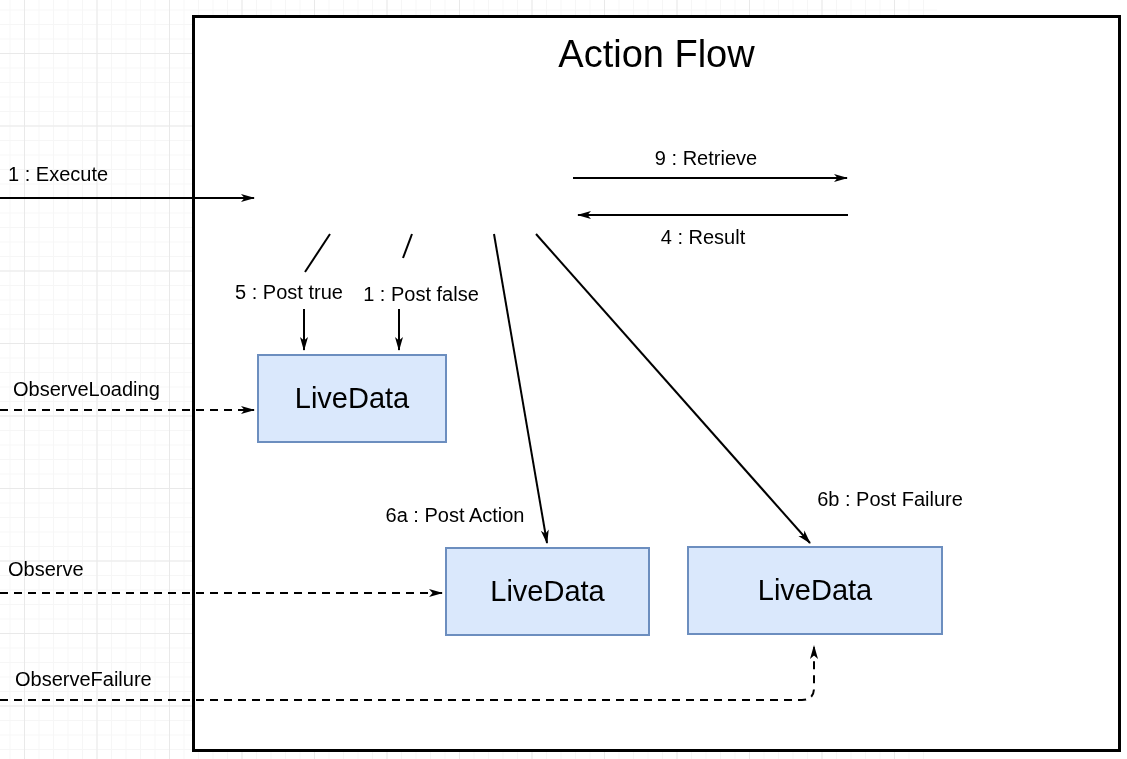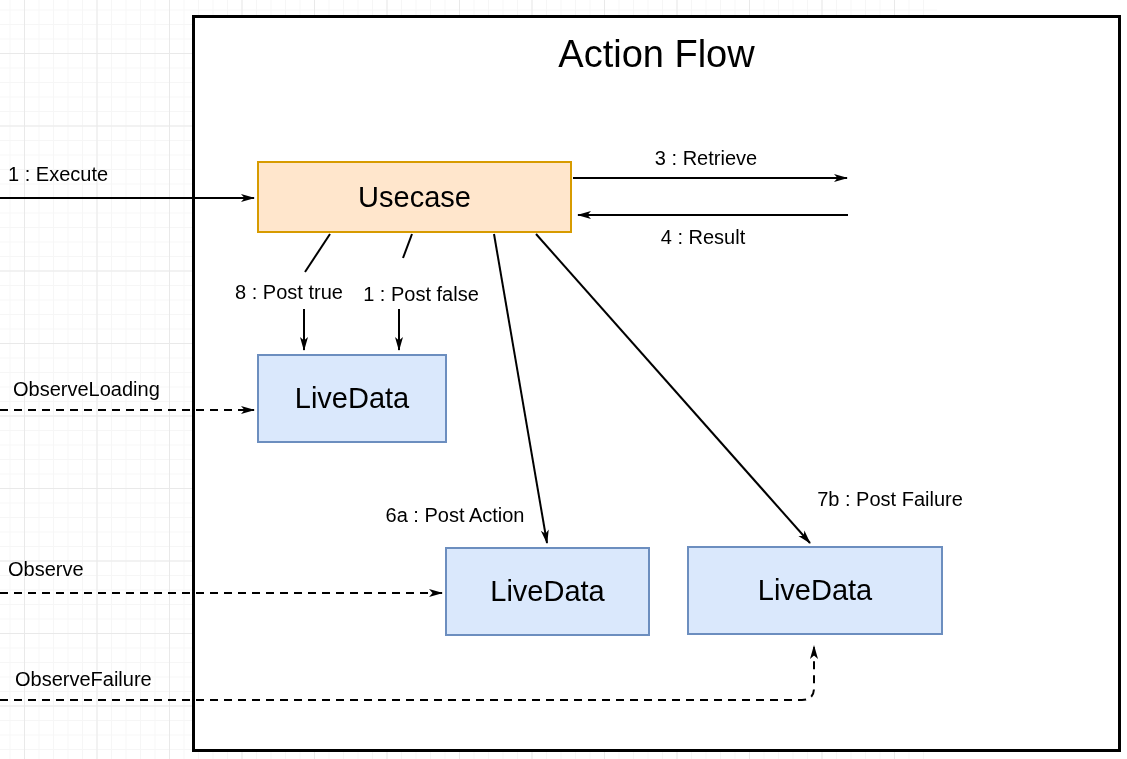--- a/index.html
+++ b/index.html
@@ -65,40 +65,37 @@
 </style>
 </head>
 <body>
 
 <div class="canvas">
 
   <div class="frame"></div>
 
   <div class="title">Action Flow</div>
 
-  <div class="node node-usecase">
-    <span>Usecase</span>
-  </div>
   <div class="node node-ld1">
     <span>LiveData</span>
   </div>
   <div class="node node-ld2">
     <span>LiveData</span>
   </div>
   <div class="node node-ld3">
     <span>LiveData</span>
   </div>
 
   <div class="elabel" style="left:8px; top:163px;">1 : Execute</div>
-  <div class="elabel centered" style="left:289px; top:281px;">8 : Post true</div>
-  <div class="elabel centered" style="left:706px; top:147px;">3 : Retrieve</div>
+  <div class="elabel centered" style="left:289px; top:281px;">5 : Post true</div>
+  <div class="elabel centered" style="left:706px; top:147px;">9 : Retrieve</div>
   <div class="elabel centered" style="left:703px; top:226px;">4 : Result</div>
   <div class="elabel centered" style="left:421px; top:283px;">1 : Post false</div>
   <div class="elabel centered" style="left:455px; top:504px;">6a : Post Action</div>
-  <div class="elabel centered" style="left:890px; top:488px;">7b : Post Failure</div>
+  <div class="elabel centered" style="left:890px; top:488px;">6b : Post Failure</div>
   <div class="elabel" style="left:13px; top:378px;">ObserveLoading</div>
   <div class="elabel" style="left:8px; top:558px;">Observe</div>
   <div class="elabel" style="left:15px; top:668px;text-align:center;">ObserveFailure</div>
 
   <svg class="overlay" width="1127" height="759" viewBox="0 0 1127 759">
     <defs>
       <marker id="arrow" viewBox="0 0 16 10" refX="14" refY="5" markerWidth="16" markerHeight="10" orient="auto" markerUnits="userSpaceOnUse">
         <path d="M1,1 L15,5 L1,9 L4.5,5 Z" fill="#000000"></path>
       </marker>
     </defs>

